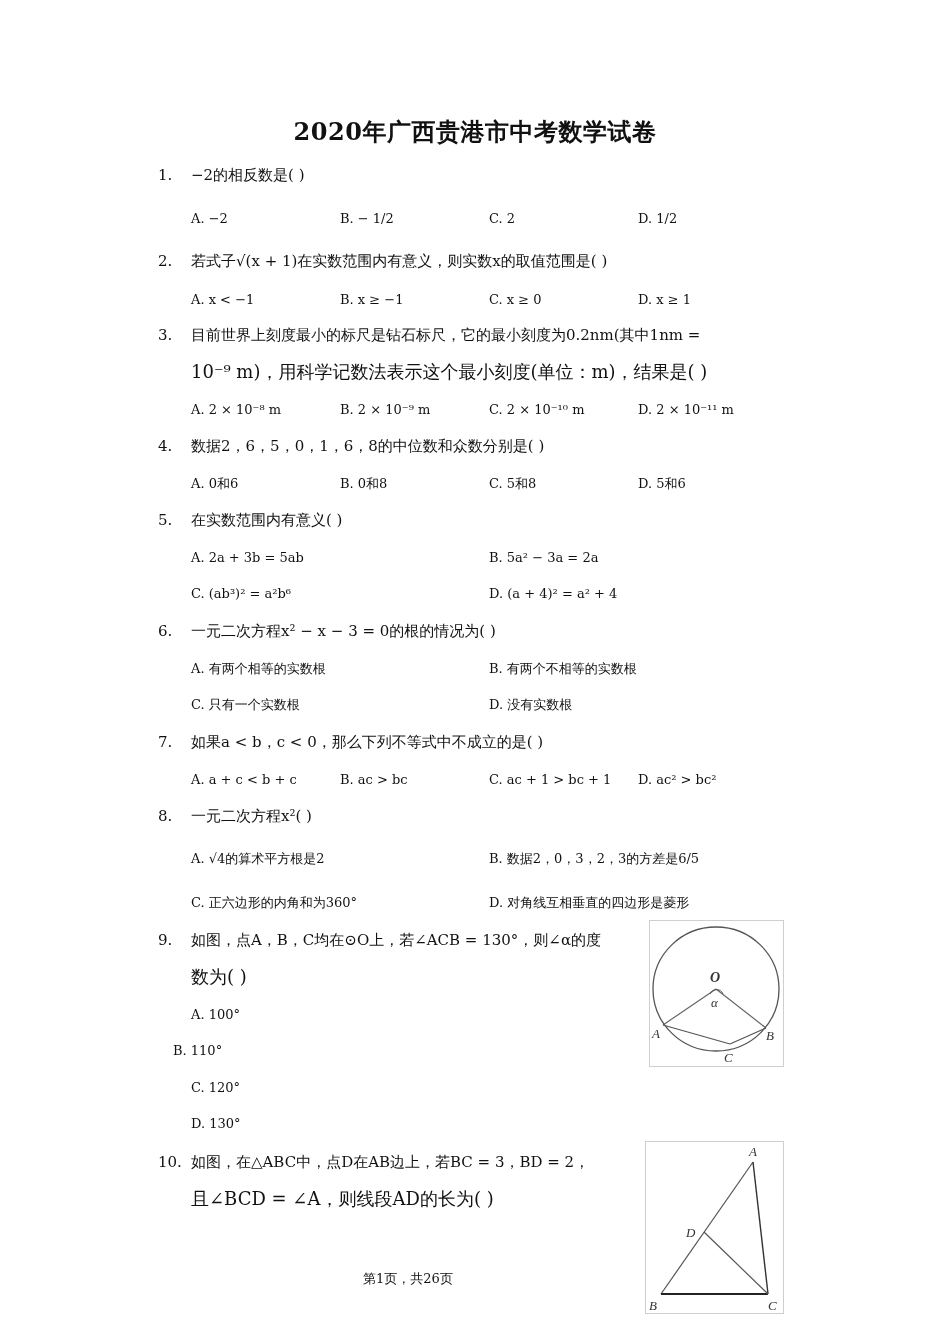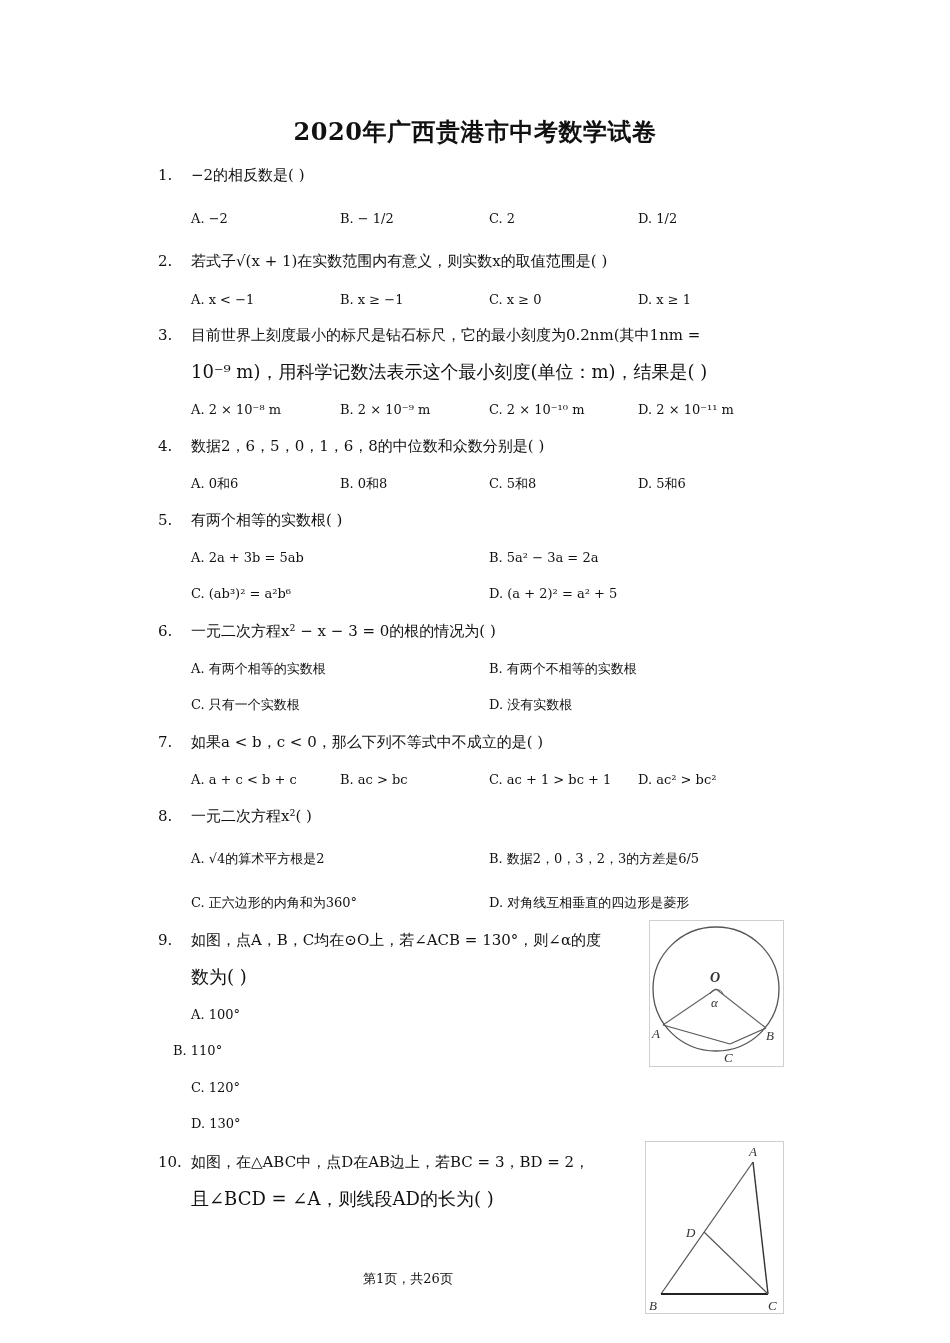--- a/index.html
+++ b/index.html
@@ -52,26 +52,26 @@
   <span class="qnum">4.</span>
   <span class="qtext">数据2，6，5，0，1，6，8的中位数和众数分别是(    )</span>
 </div>
 <div class="opt" style="top:474px;left:191px">A. 0和6</div>
 <div class="opt" style="top:474px;left:340px">B. 0和8</div>
 <div class="opt" style="top:474px;left:489px">C. 5和8</div>
 <div class="opt" style="top:474px;left:638px">D. 5和6</div>
 
 <div class="q" style="top:510px">
   <span class="qnum">5.</span>
-  <span class="qtext">有两个相等的实数根(    )</span>
+  <span class="qtext">在实数范围内有意义(    )</span>
 </div>
 <div class="opt" style="top:548px;left:191px">A. 2a + 3b = 5ab</div>
 <div class="opt" style="top:548px;left:489px">B. 5a² − 3a = 2a</div>
 <div class="opt" style="top:584px;left:191px">C. (ab³)² = a²b⁶</div>
-<div class="opt" style="top:584px;left:489px">D. (a + 2)² = a² + 5</div>
+<div class="opt" style="top:584px;left:489px">D. (a + 4)² = a² + 4</div>
 
 <div class="q" style="top:621px">
   <span class="qnum">6.</span>
   <span class="qtext">一元二次方程x² − x − 3 = 0的根的情况为(    )</span>
 </div>
 <div class="opt" style="top:659px;left:191px">A. 有两个相等的实数根</div>
 <div class="opt" style="top:659px;left:489px">B. 有两个不相等的实数根</div>
 <div class="opt" style="top:695px;left:191px">C. 只有一个实数根</div>
 <div class="opt" style="top:695px;left:489px">D. 没有实数根</div>
 

